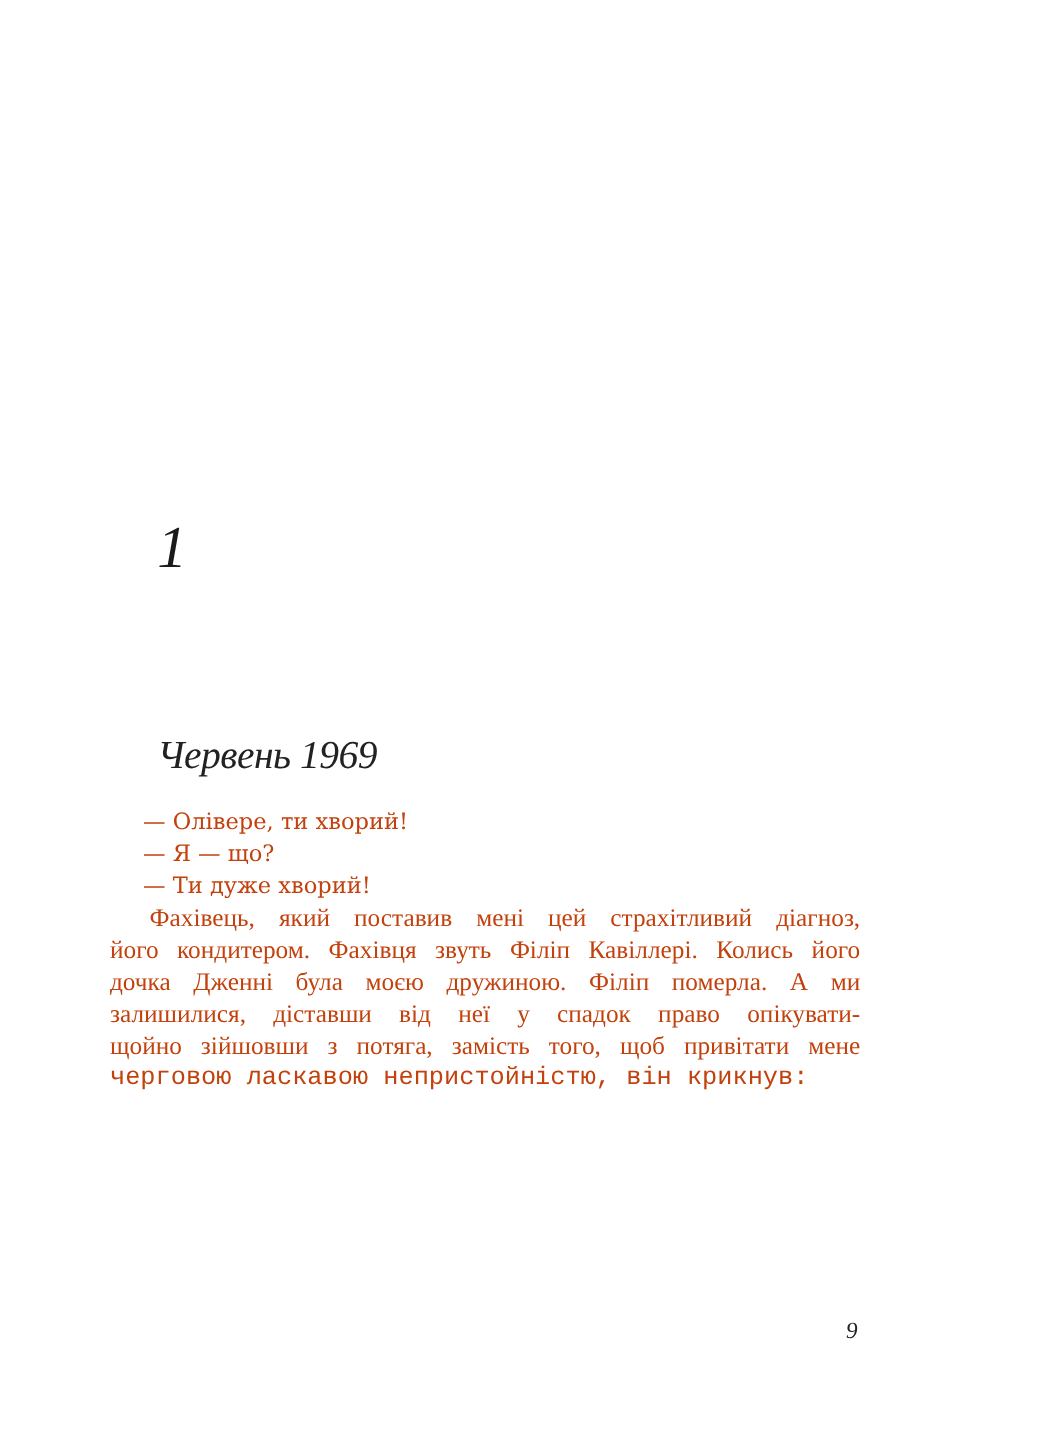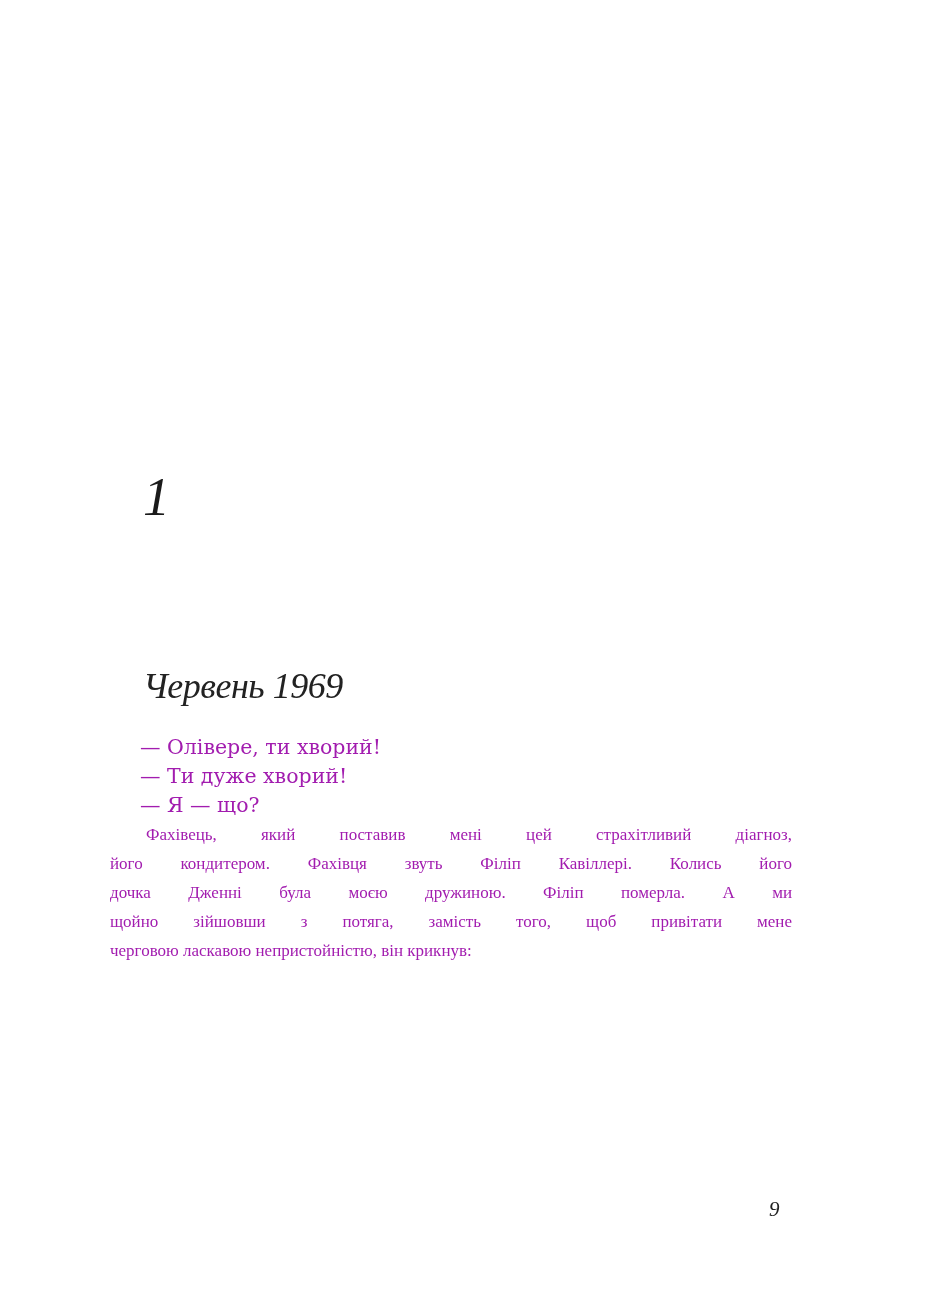--- a/index.html
+++ b/index.html
@@ -40,72 +40,74 @@
       font-family: "Liberation Serif", serif;
       font-style: italic;
       font-size: 36px;
       line-height: 1;
       color: #222;
       letter-spacing: -0.5px;
       margin-top: 28px;
     }
     .body-text {
       position: absolute;
-      left: 110px;
+      left: 100px;
       top: 733px;
       width: 682px;
       font-family: "DejaVu Serif", serif;
       font-size: 20.5px;
       line-height: 29px;
-      color: #a21caf;
+      color: #c2410c;
     }
     .dialogue-line {
       display: block;
       padding-left: 30px;
       white-space: nowrap;
     }
     .text-line {
       display: block;
       white-space: nowrap;
       text-align: justify;
       text-align-last: justify;
       font-family: "Liberation Serif", serif;
-      font-size: 17px;
+      font-size: 23px;
     }
     .text-line.first {
       padding-left: 36px;
     }
     .text-line.last {
       text-align-last: left;
+      font-family: Liberation Mono, monospace;
     }
     .page-number {
       position: absolute;
       left: 769px;
       top: 1197px;
       font-family: "Liberation Serif", serif;
       font-style: italic;
       font-size: 21px;
       color: #222;
     }
   </style>
 </head>
 <body>
 
 <div class="page">
   <div class="chapter-number">1</div>
   <div class="chapter-date">Червень 1969</div>
 
   <div class="body-text">
     <span class="dialogue-line">— Олівере, ти хворий!</span>
+    <span class="dialogue-line">— Я — що?</span>
     <span class="dialogue-line">— Ти дуже хворий!</span>
-    <span class="dialogue-line">— Я — що?</span>
 
     <div>
       <span class="text-line first">Фахівець, який поставив мені цей страхітливий діагноз,</span>
       <span class="text-line">його кондитером. Фахівця звуть Філіп Кавіллері. Колись його</span>
       <span class="text-line">дочка Дженні була моєю дружиною. Філіп померла. А ми</span>
+      <span class="text-line">залишилися, діставши від неї у спадок право опікувати-</span>
       <span class="text-line">щойно зійшовши з потяга, замість того, щоб привітати мене</span>
       <span class="text-line last">черговою ласкавою непристойністю, він крикнув:</span>
     </div>
   </div>
 
   <div class="page-number">9</div>
 </div>
 
 </body></html>

